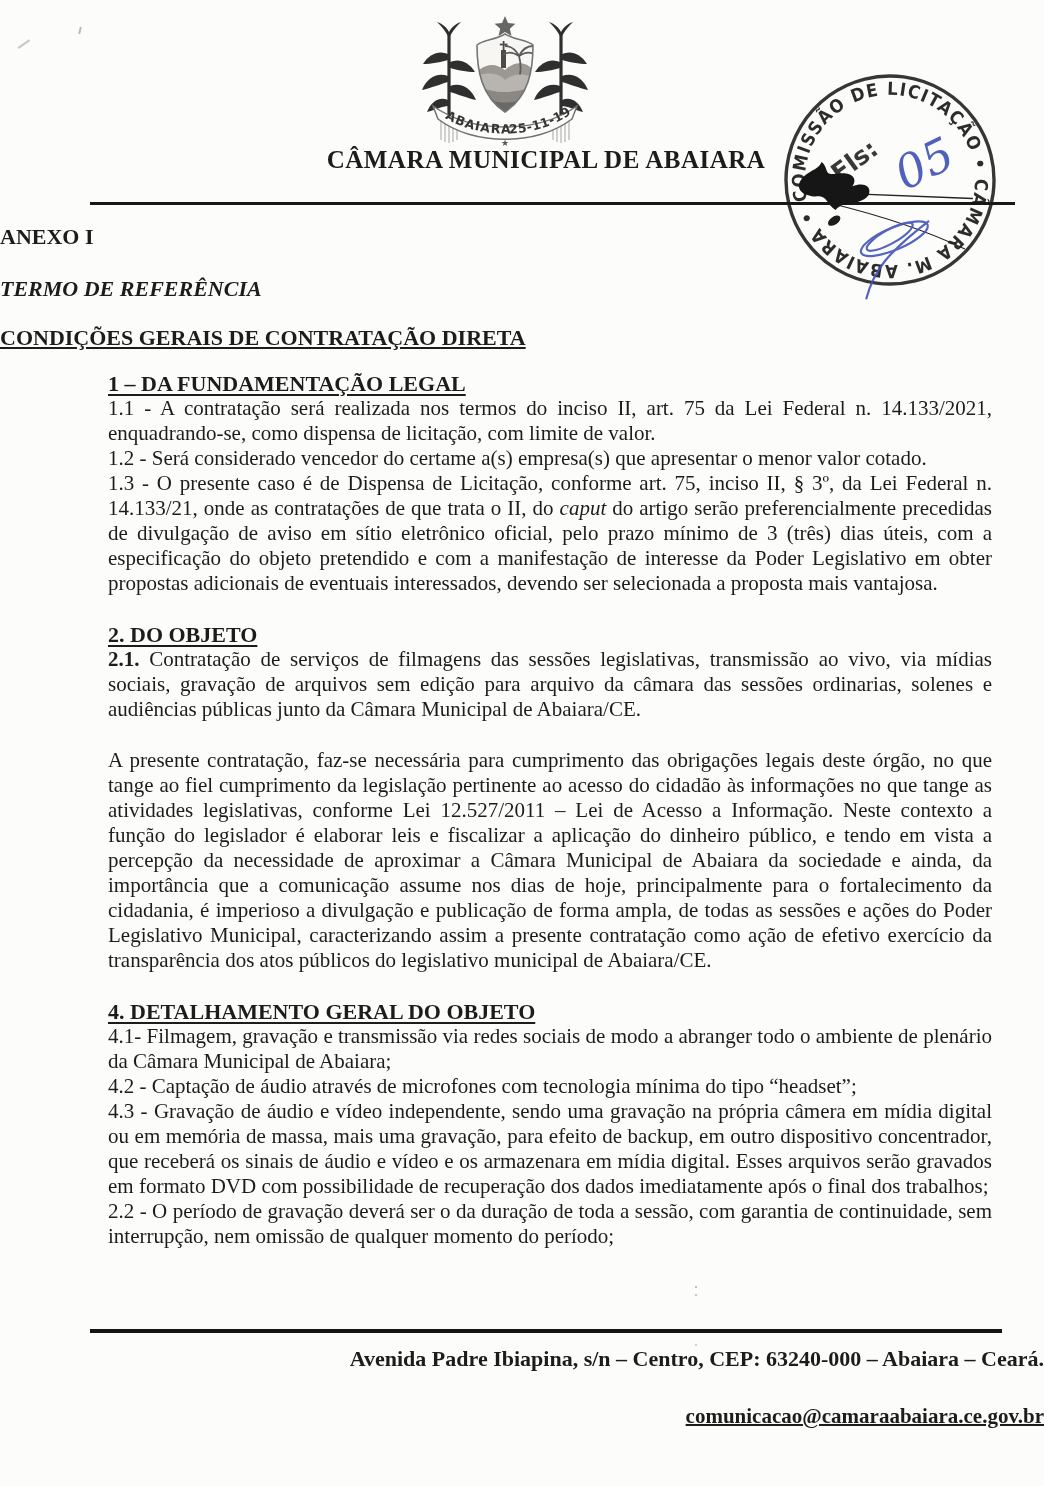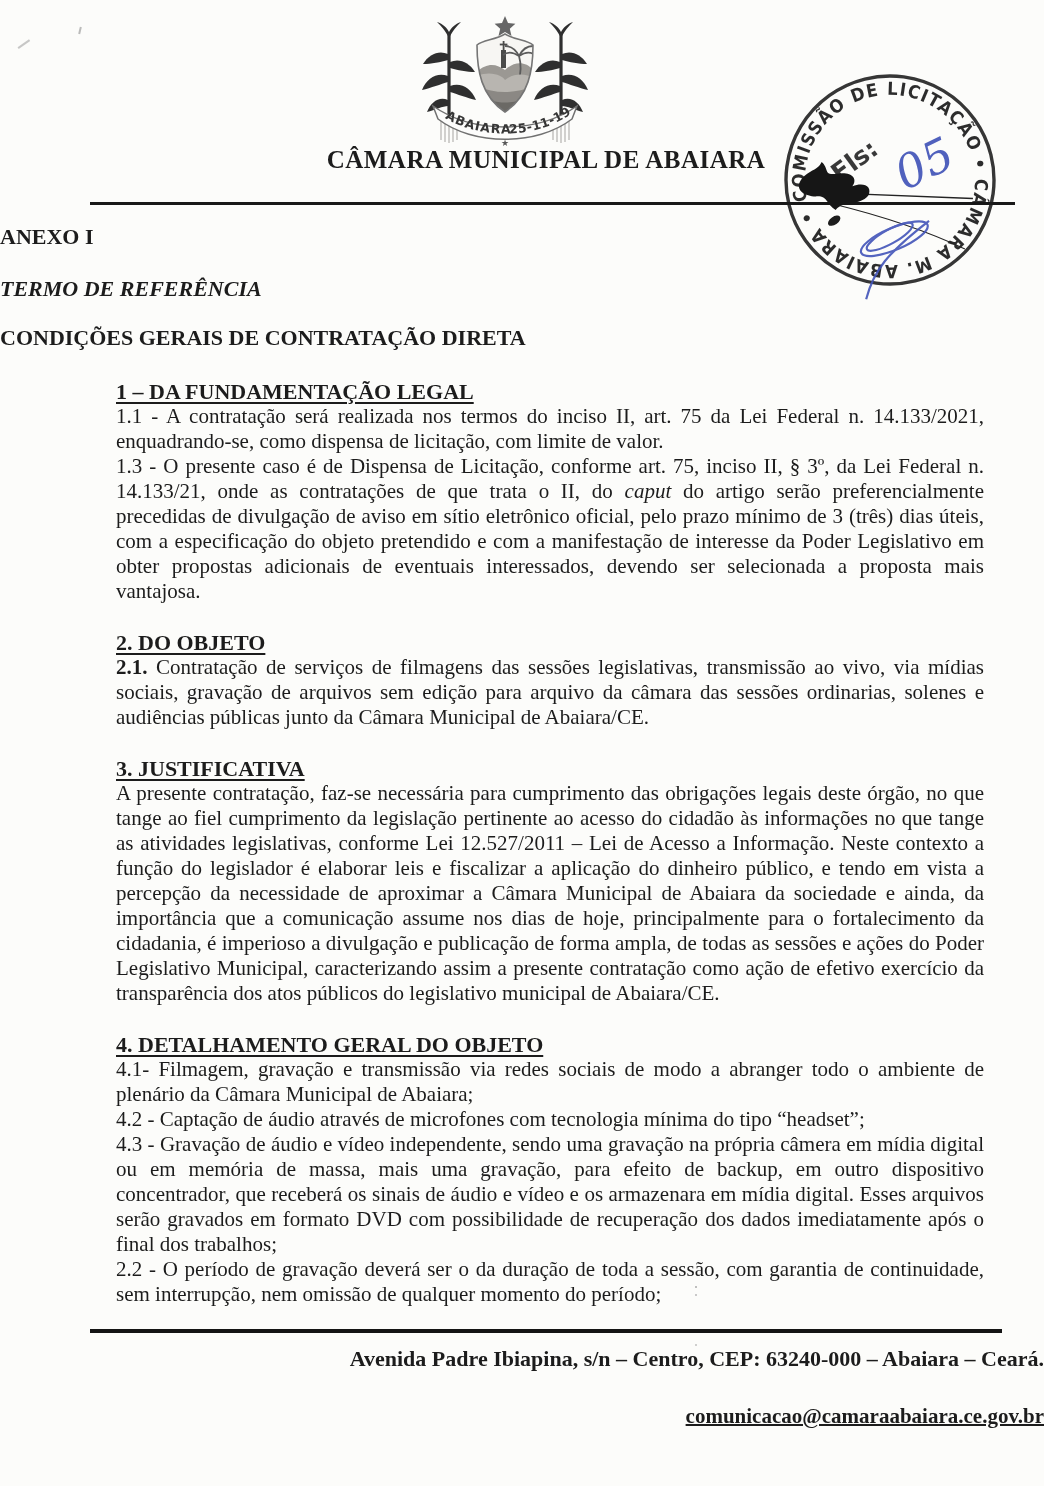--- a/index.html
+++ b/index.html
@@ -24,24 +24,24 @@
   }
   .rule-top{position:absolute;top:202px;left:90px;width:925px;height:3px;background:#181818;}
   .stamp{position:absolute;left:768px;top:58px;width:244px;height:244px;transform:rotate(-14deg);}
   
   .doc-title{
     position:absolute;left:0;width:100%;
     font-weight:bold;font-size:22px;
   }
   .t-anexo{top:224px;}
   .t-termo{top:276px;font-style:italic;}
-  .t-cond{top:325px;}
+  .t-cond{top:325px;text-decoration:underline;}
   
   .doc-body{position:absolute;top:371px;left:108px;width:884px;}
-  .doc-section{margin:8px;}
+  .doc-section{margin:0;}
   .doc-section + .doc-section{margin-top:26px;}
   .sec-heading{
     margin:0;font-size:22px;font-weight:bold;line-height:25px;
     text-decoration:underline;text-decoration-thickness:2px;text-underline-offset:3px;
   }
   .doc-par{
     margin:0;font-size:21px;line-height:25px;text-align:justify;
   }
   .doc-par .bold{font-weight:bold;}
   .doc-par .italic{font-style:italic;}
@@ -165,28 +165,28 @@
   </svg>
 
   <div class="doc-title t-anexo">ANEXO I</div>
   <div class="doc-title t-termo">TERMO DE REFERÊNCIA</div>
   <div class="doc-title t-cond">CONDIÇÕES GERAIS DE CONTRATAÇÃO DIRETA</div>
 
   <div class="doc-body">
       <section class="doc-section">
         <h2 class="sec-heading">1 – DA FUNDAMENTAÇÃO LEGAL</h2>
         <p class="doc-par"><span class="">1.1 - A contratação será realizada nos termos do inciso II, art. 75 da Lei Federal n. 14.133/2021, enquadrando-se, como dispensa de licitação, com limite de valor.</span></p>
+        <p class="doc-par"><span class="">1.2 - Será considerado vencedor do certame a(s) empresa(s) que apresentar o menor valor cotado.</span></p>
         <p class="doc-par"><span class="">1.3 - O presente caso é de Dispensa de Licitação, conforme art. 75, inciso II, § 3º, da Lei Federal n. 14.133/21, onde as contratações de que trata o II, do </span><span class="italic">caput</span><span class=""> do artigo serão preferencialmente precedidas de divulgação de aviso em sítio eletrônico oficial, pelo prazo mínimo de 3 (três) dias úteis, com a especificação do objeto pretendido e com a manifestação de interesse da Poder Legislativo em obter propostas adicionais de eventuais interessados, devendo ser selecionada a proposta mais vantajosa.</span></p>
       </section>
       <section class="doc-section">
         <h2 class="sec-heading">2. DO OBJETO</h2>
         <p class="doc-par"><span class="bold">2.1.</span><span class=""> Contratação de serviços de filmagens das sessões legislativas, transmissão ao vivo, via mídias sociais, gravação de arquivos sem edição para arquivo da câmara das sessões ordinarias, solenes e audiências públicas junto da Câmara Municipal de Abaiara/CE.</span></p>
       </section>
       <section class="doc-section">
-        <h2 class="sec-heading">3. JUSTIFICATIVA</h2>
         <p class="doc-par"><span class="">A presente contratação, faz-se necessária para cumprimento das obrigações legais deste órgão, no que tange ao fiel cumprimento da legislação pertinente ao acesso do cidadão às informações no que tange as atividades legislativas, conforme Lei 12.527/2011 – Lei de Acesso a Informação. Neste contexto a função do legislador é elaborar leis e fiscalizar a aplicação do dinheiro público, e tendo em vista a percepção da necessidade de aproximar a Câmara Municipal de Abaiara da sociedade e ainda, da importância que a comunicação assume nos dias de hoje, principalmente para o fortalecimento da cidadania, é imperioso a divulgação e publicação de forma ampla, de todas as sessões e ações do Poder Legislativo Municipal, caracterizando assim a presente contratação como ação de efetivo exercício da transparência dos atos públicos do legislativo municipal de Abaiara/CE.</span></p>
       </section>
       <section class="doc-section">
         <h2 class="sec-heading">4. DETALHAMENTO GERAL DO OBJETO</h2>
         <p class="doc-par"><span class="">4.1- Filmagem, gravação e transmissão via redes sociais de modo a abranger todo o ambiente de plenário da Câmara Municipal de Abaiara;</span></p>
         <p class="doc-par"><span class="">4.2 - Captação de áudio através de microfones com tecnologia mínima do tipo “headset”;</span></p>
         <p class="doc-par"><span class="">4.3 - Gravação de áudio e vídeo independente, sendo uma gravação na própria câmera em mídia digital ou em memória de massa, mais uma gravação, para efeito de backup, em outro dispositivo concentrador, que receberá os sinais de áudio e vídeo e os armazenara em mídia digital. Esses arquivos serão gravados em formato DVD com possibilidade de recuperação dos dados imediatamente após o final dos trabalhos;</span></p>
         <p class="doc-par"><span class="">2.2 - O período de gravação deverá ser o da duração de toda a sessão, com garantia de continuidade, sem interrupção, nem omissão de qualquer momento do período;</span></p>
       </section>
     </div>

